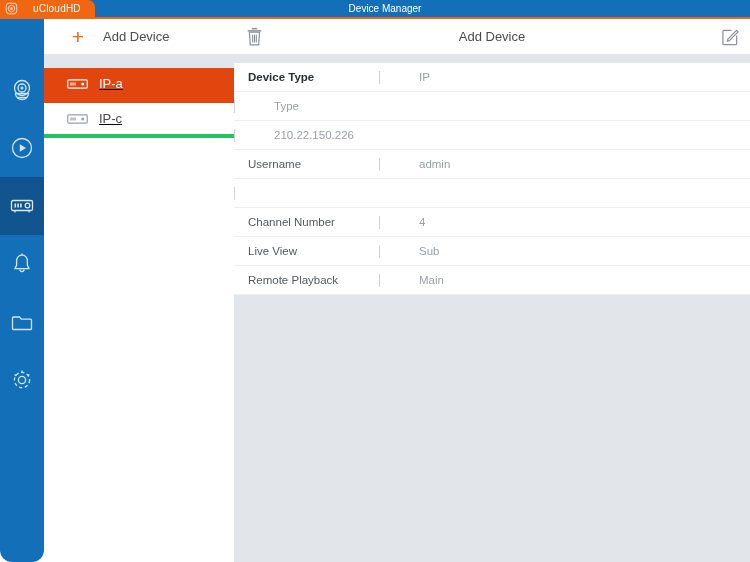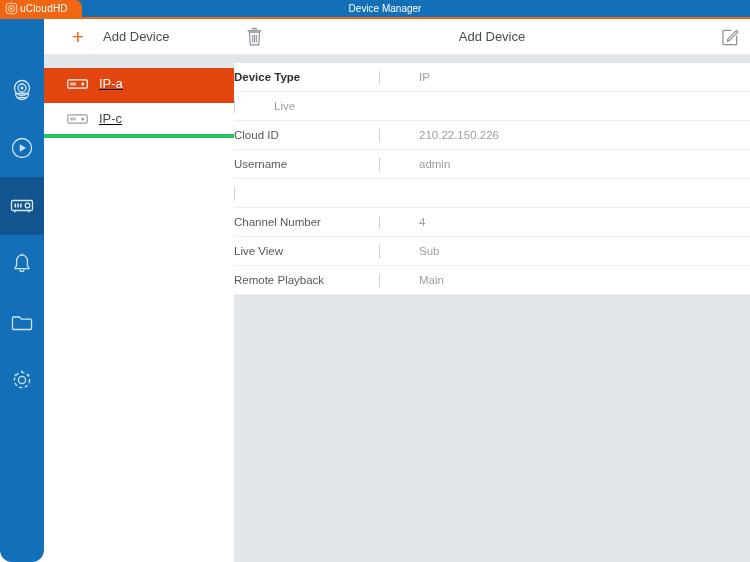--- a/index.html
+++ b/index.html
@@ -17,21 +17,21 @@
   }
   .titlebar .title {
     position: absolute; left: 10px; top: 0; width: 750px; height: 17px;
     text-align: center; line-height: 17px;
     color: #ffffff; font-size: 10px;
   }
   .app-tab {
     position: absolute; left: 0; top: 0; height: 17px;
     padding: 0 14px 0 5px;
     background: #ef6712;
-    display: flex; align-items: center; gap: 2px;
+    display: flex; align-items: center; gap: 15px;
     border-top-right-radius: 7px;
   }
   .app-tab .tab-label { color: #ffffff; font-size: 10px; letter-spacing: .2px; }
   .lens-icon { width: 13px; height: 13px; flex: 0 0 13px; display: block; }
   .titlebar-underline {
     position: absolute; left: 0; top: 17px; width: 750px; height: 2px;
     background: #ef6712;
   }
 
   
@@ -99,21 +99,21 @@
   }
   .spacer { flex: 1; }
   .detail-gap { height: 8px; background: #e2e6ea; }
   .form-list { background: #ffffff; }
   .form-row {
     height: 29px; display: flex; align-items: center;
     border-bottom: 1px solid #eeeeee;
     background: #ffffff;
   }
   .form-label {
-    width: 145px; 
+    width: 145px; padding-left: 14px;
     font-size: 11.5px; color: #55595d;
   }
   .form-row.strong .form-label { color: #2c2f33; font-weight: bold; }
   .form-sep {
     width: 1px; height: 13px; background: #cfd2d5; flex: 0 0 1px;
   }
   .form-value {
     padding-left: 39px; font-size: 11.5px; color: #9b9fa3;
   }
 </style>
@@ -254,25 +254,24 @@
   <div class="form-list">
 
     <div class="form-row strong">
       <div class="form-label">Device Type</div>
       <div class="form-sep"></div>
       <div class="form-value">IP</div>
     </div>
 
     <div class="form-row strong">
       <div class="form-sep"></div>
-      <div class="form-value">Live</div>
-    </div>
-
-    <div class="form-row">
-      <div class="form-label">Cloud ID</div>
+      <div class="form-value">Type</div>
+    </div>
+
+    <div class="form-row">
       <div class="form-sep"></div>
       <div class="form-value">210.22.150.226</div>
     </div>
 
     <div class="form-row">
       <div class="form-label">Username</div>
       <div class="form-sep"></div>
       <div class="form-value">admin</div>
     </div>
 

